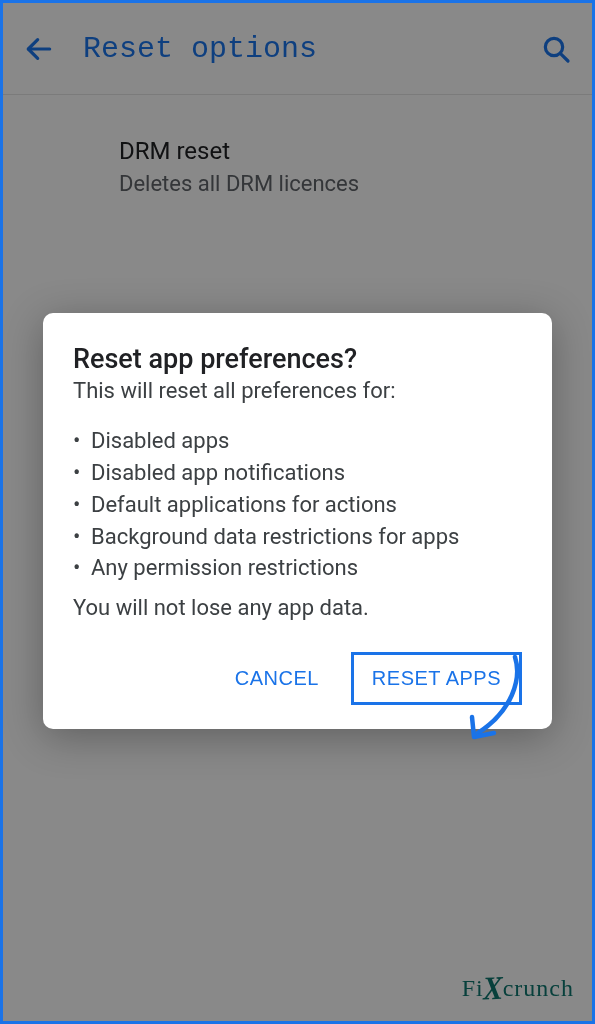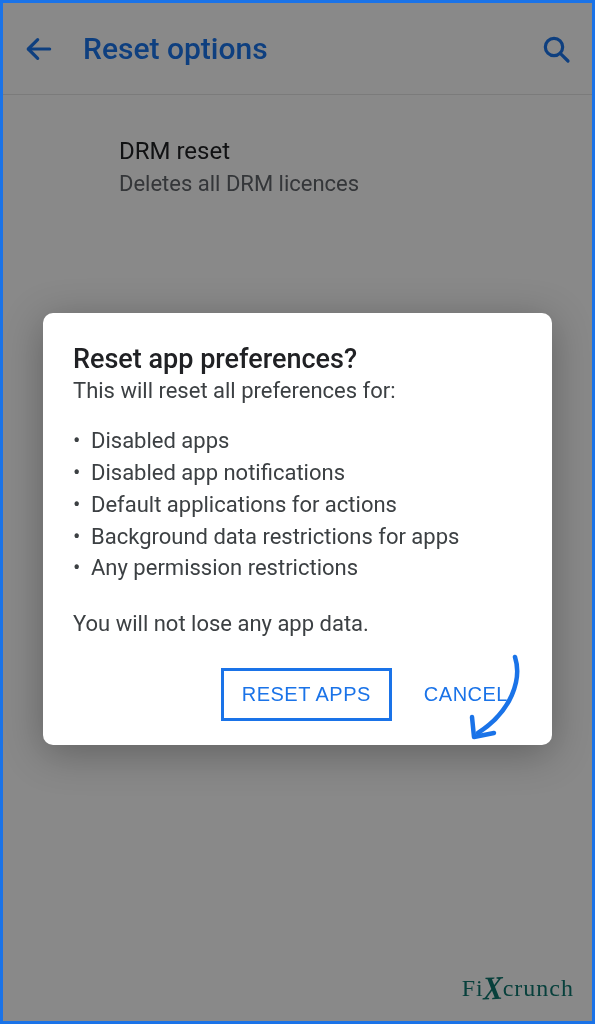--- a/index.html
+++ b/index.html
@@ -19,20 +19,21 @@
       top: 0;
       left: 0;
     }
     .app-bar {
       height: 92px;
       display: flex;
       align-items: center;
       padding: 0 20px;
       border-bottom: 1px solid #e0e0e0;
       gap: 28px;
+      font-family: Liberation Mono, monospace;
     }
     .back-arrow {
       width: 32px;
       height: 32px;
       color: #1a73e8;
       cursor: pointer;
     }
     .app-title {
       font-size: 30px;
       font-weight: 500;
@@ -80,21 +81,21 @@
       font-size: 27px;
       font-weight: 500;
       color: #202124;
     }
     .dialog-body {
       font-size: 22px;
       color: #3c4043;
       line-height: 1.45;
     }
     .dialog-intro { margin-bottom: 18px; }
-    .dialog-list { list-style: none; padding: 0; margin: 0 0 24px 0; }
+    .dialog-list { list-style: none; padding: 0; margin: 0 0 8px 0; }
     .dialog-list li {
       padding-left: 18px;
       position: relative;
     }
     .dialog-list li::before {
       content: "•";
       position: absolute;
       left: 0;
       top: 0;
     }
@@ -186,22 +187,22 @@
     <ul class="dialog-list">
       <li>Disabled apps</li>
       <li>Disabled app notifications</li>
       <li>Default applications for actions</li>
       <li>Background data restrictions for apps</li>
       <li>Any permission restrictions</li>
     </ul>
     <div class="dialog-footer-text">You will not lose any app data.</div>
   </div>
   <div class="dialog-actions">
+    <button class="dialog-button">CANCEL</button>
     <button class="dialog-button primary">RESET APPS</button>
-    <button class="dialog-button">CANCEL</button>
   </div>
 </div>
 
 <svg class="annotation-arrow" viewBox="0 0 72 100">
   <path d="M55 6 C 62 28, 52 60, 18 82" stroke="#1a73e8" stroke-width="4.5" fill="none" stroke-linecap="round"></path>
   <path d="M12 66 L14 86 L34 82" stroke="#1a73e8" stroke-width="4.5" fill="none" stroke-linecap="round" stroke-linejoin="round"></path>
 </svg>
 
 <div class="watermark">
   <span>Fi</span>

